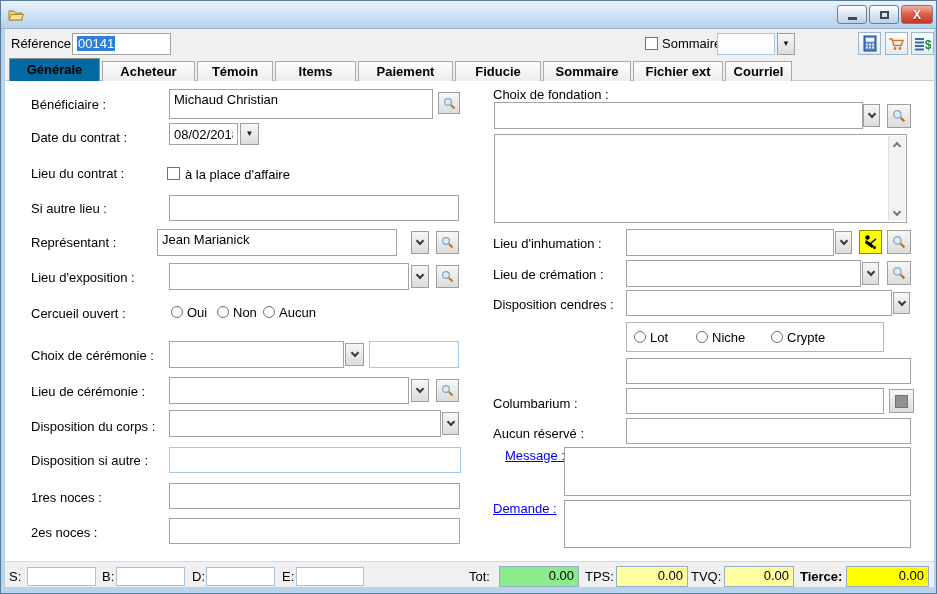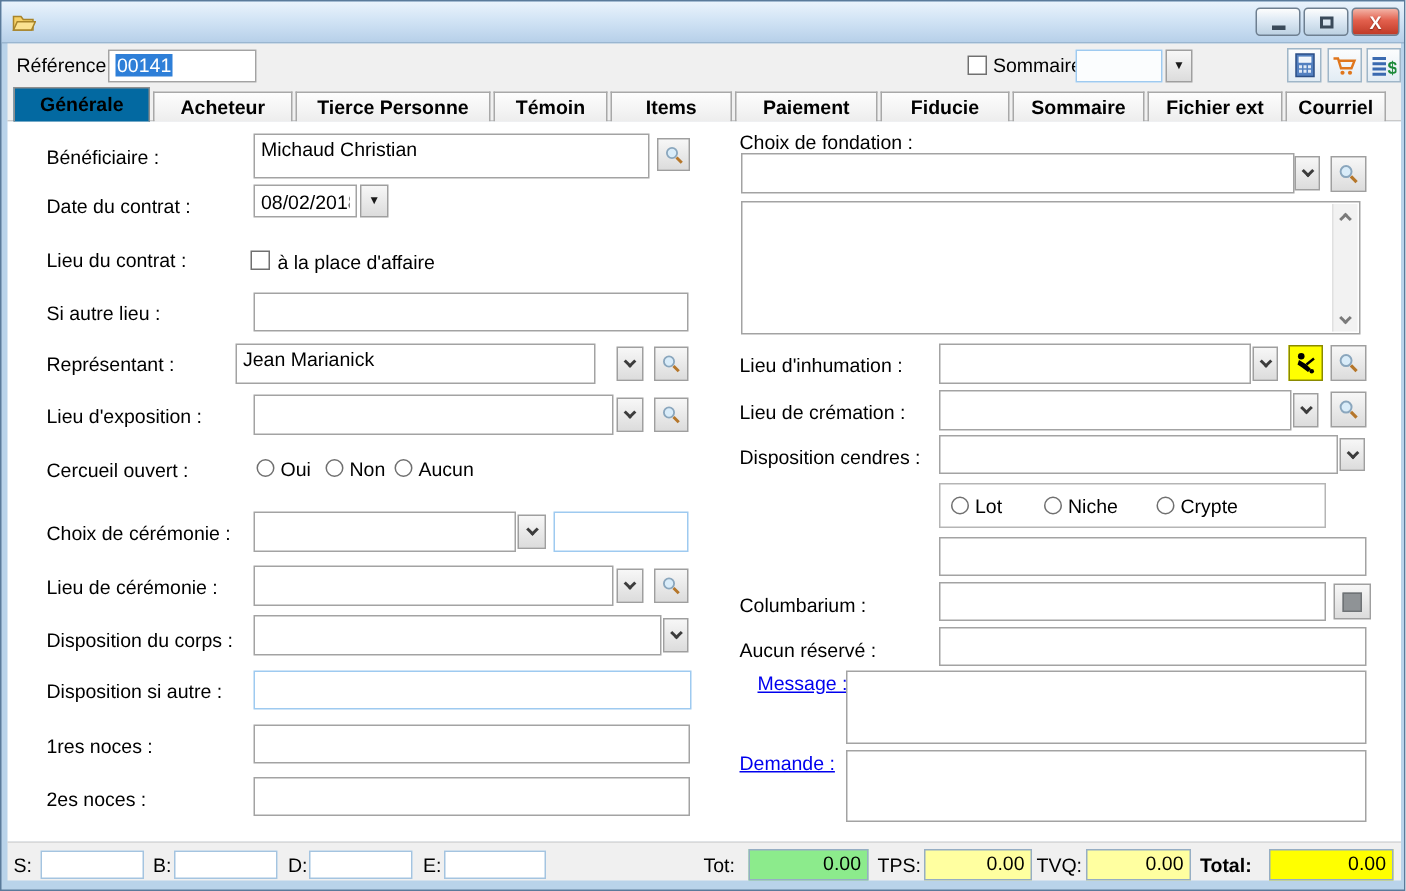--- a/index.html
+++ b/index.html
@@ -137,21 +137,20 @@
         </g>
         <text x="11" y="13" font-size="12" font-weight="bold" fill="#1d8a3a" font-family="Liberation Sans, sans-serif">$</text>
       </svg>
     </span>
   </div>
 
   <div class="tabrow">
     <div class="underline"></div>
     <div class="tab active" style="width:91px;">Générale</div>
     <div class="tab" style="width:93px;">Acheteur</div>
-    <div class="tab" style="width:130px;">Tierce Personne</div>
     <div class="tab" style="width:76px;">Témoin</div>
     <div class="tab" style="width:81px;">Items</div>
     <div class="tab" style="width:95px;">Paiement</div>
     <div class="tab" style="width:86px;">Fiducie</div>
     <div class="tab" style="width:88px;">Sommaire</div>
     <div class="tab" style="width:90px;">Fichier ext</div>
     <div class="tab" style="width:67px;">Courriel</div>
   </div>
 
   <div class="content"></div>
@@ -357,16 +356,16 @@
   <div class="valbox" style="left:205px;top:566px;width:69px;height:19px;border-color:#a4c4e0;"></div>
   <span class="lbl" style="left:281px;top:568px;">E:</span>
   <div class="valbox" style="left:295px;top:566px;width:68px;height:19px;border-color:#a4c4e0;"></div>
 
   <span class="lbl" style="left:468px;top:568px;">Tot:</span>
   <div class="valbox" style="left:498px;top:565px;width:80px;height:21px;background:#8ceb8c;">0.00</div>
   <span class="lbl" style="left:584px;top:568px;">TPS:</span>
   <div class="valbox" style="left:615px;top:565px;width:72px;height:21px;background:#ffffa0;">0.00</div>
   <span class="lbl" style="left:690px;top:568px;">TVQ:</span>
   <div class="valbox" style="left:723px;top:565px;width:70px;height:21px;background:#ffffa0;">0.00</div>
-  <span class="lbl" style="left:799px;top:568px;font-weight:bold;">Total:</span>
+  <span class="lbl" style="left:799px;top:568px;font-weight:bold;">Tierce:</span>
   <div class="valbox" style="left:845px;top:565px;width:83px;height:21px;background:#ffff00;">0.00</div>
 
 </div>
 
 </body></html>

